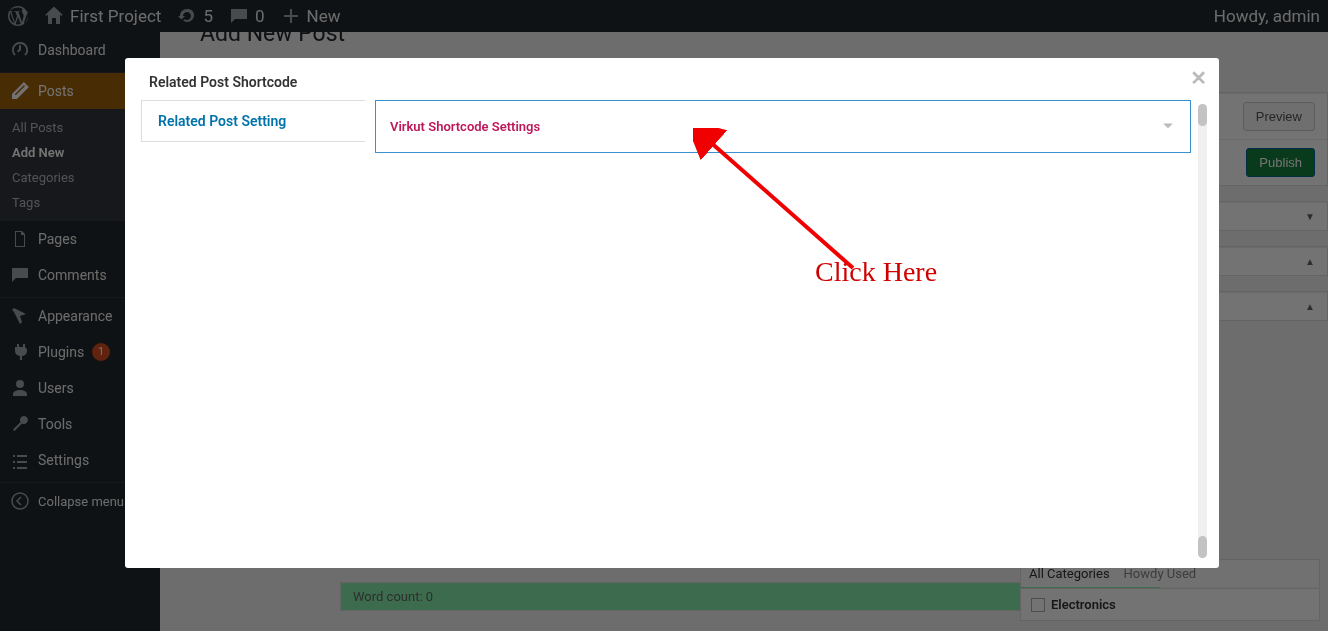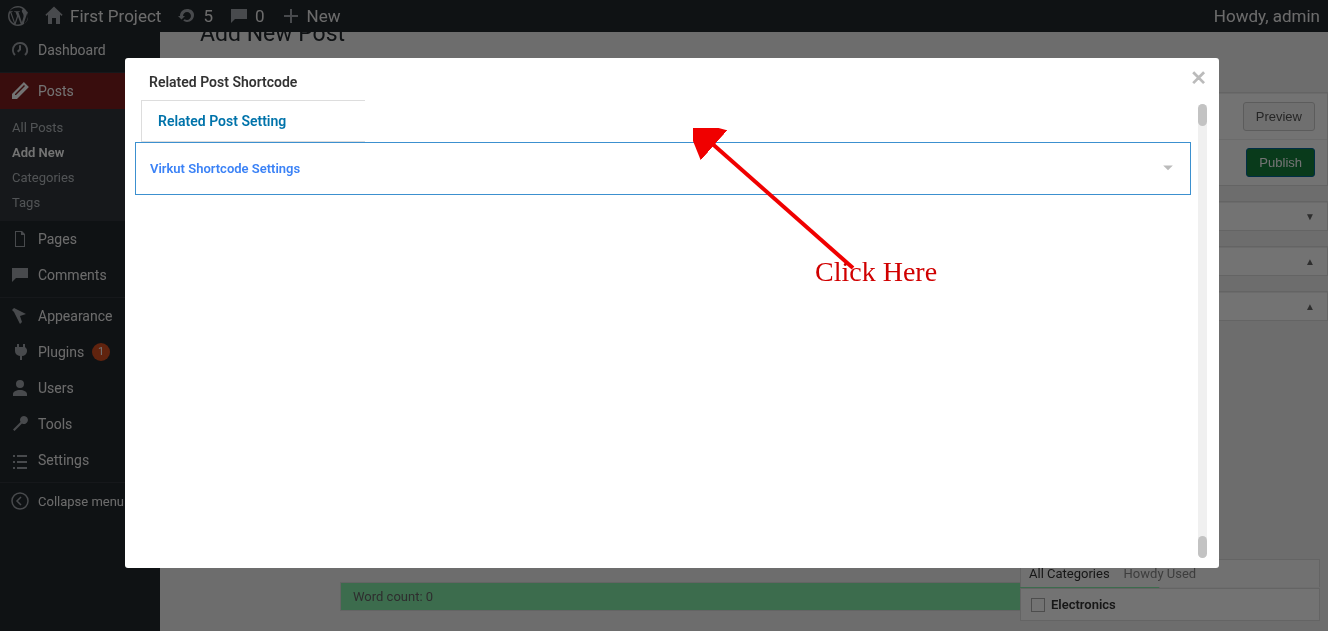--- a/index.html
+++ b/index.html
@@ -65,21 +65,21 @@
     .sidebar-item {
       display: flex;
       align-items: center;
       gap: 8px;
       padding: 8px 10px;
       color: #eee;
       font-size: 14px;
       cursor: pointer;
     }
     .sidebar-item.active {
-      background: #7f1d1d;
+      background: #a16207;
       color: #fff;
     }
     .sidebar-item svg {
       width: 20px;
       height: 20px;
       fill: #a0a5aa;
       flex-shrink: 0;
     }
     .sidebar-item.active svg {
       fill: #fff;
@@ -182,21 +182,20 @@
       top: 16px;
       left: 24px;
       font-size: 14px;
       font-weight: 600;
       color: #333;
     }
     .modal-body {
       display: flex;
       width: 100%;
       padding-top: 42px;
-      flex-direction: column;
     }
     .modal-tabs {
       width: 240px;
       padding-left: 16px;
     }
     .modal-tab {
       padding: 12px 16px;
       color: #0073aa;
       font-weight: 600;
       font-size: 14px;
@@ -213,21 +212,21 @@
     .shortcode-panel {
       border: 1px solid #3c90cf;
       padding: 16px 14px;
       display: flex;
       justify-content: space-between;
       align-items: center;
       cursor: pointer;
     }
     .shortcode-title {
       font-size: 13px;
-      color: #3b82f6;
+      color: #be185d;
       font-weight: 600;
     }
     .panel-arrow svg {
       width: 16px;
       height: 16px;
       fill: #bbb;
     }
     .modal-scrollbar {
       position: absolute;
       right: 12px;

